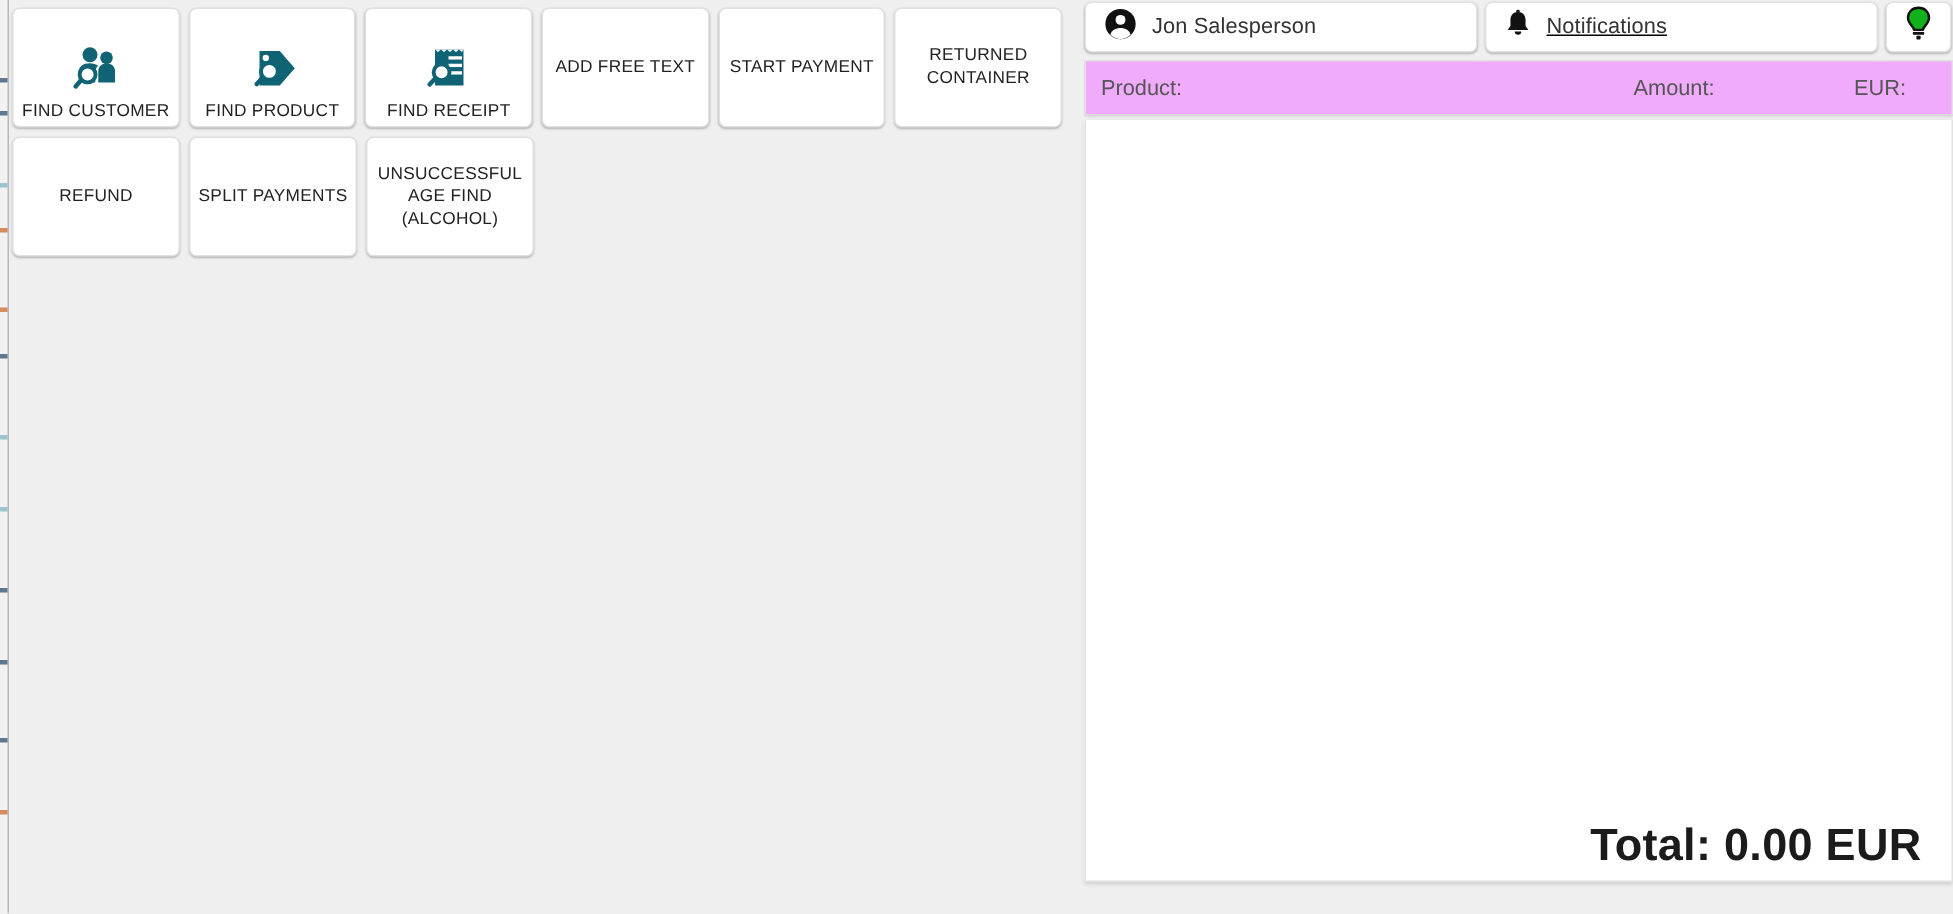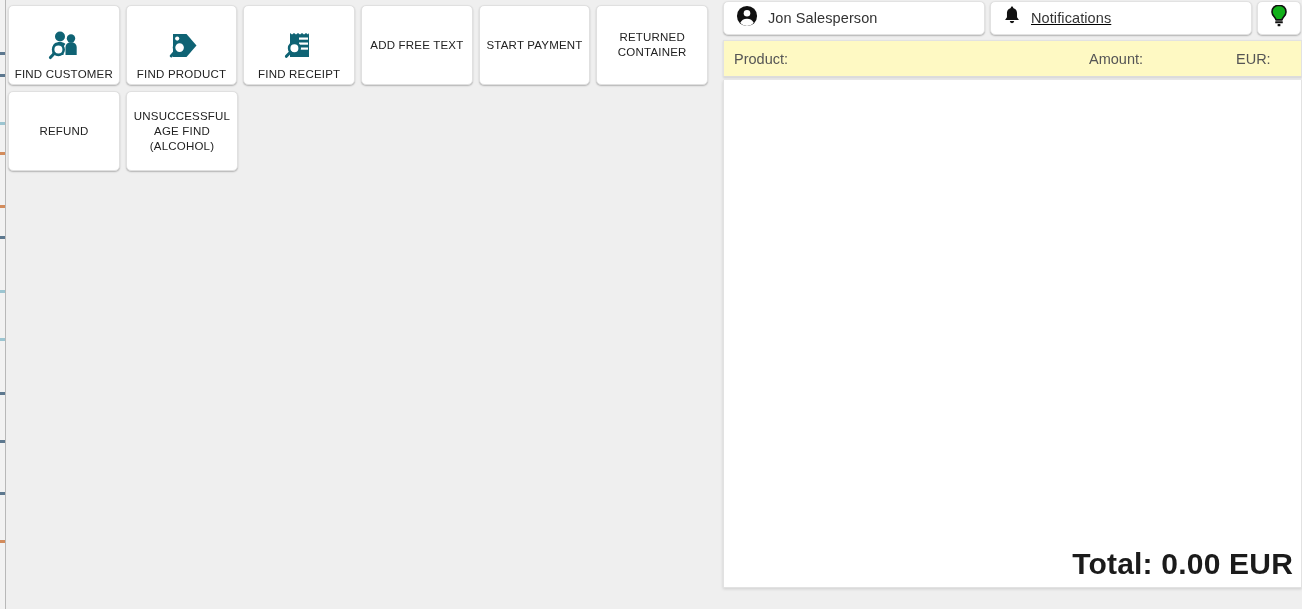--- a/index.html
+++ b/index.html
@@ -117,21 +117,21 @@
   .chip-text {
     font-size: 14.5px;
     color: #333333;
     letter-spacing: .1px;
     white-space: nowrap;
   }
 
   .column-head {
     margin-top: 5px;
     height: 37px;
-    background: #fef9c3;
+    background: #f0abfc;
     border: 1px solid #e2e2e2;
     border-bottom: 1px solid #dcdcdc;
     box-shadow: 0 1px 2px rgba(0,0,0,.12);
     display: flex;
     align-items: center;
     position: relative;
   }
   .col-product { position: absolute; left: 10px; }
   .col-amount  { position: absolute; left: 365px; }
   .col-eur     { position: absolute; left: 512px; }
@@ -145,21 +145,21 @@
     height: 508px;
     background: #ffffff;
     border: 1px solid #e2e2e2;
     border-top: none;
     box-shadow: 0 1px 3px rgba(0,0,0,.14);
     position: relative;
     overflow: hidden;
   }
   .total-wrap {
     position: absolute;
-    right: 8px;
+    right: 20px;
     bottom: 6px;
     text-align: right;
   }
   .total-text {
     font-size: 30px;
     font-weight: 600;
     color: #1b1b1b;
     letter-spacing: .2px;
     white-space: nowrap;
   }
@@ -246,20 +246,23 @@
       </div>
 
     </div>
 
     <div class="btn-row">
 
       <div class="pos-btn no-icon">
         <span class="btn-label">REFUND</span>
       </div>
 
+      <div class="pos-btn no-icon">
+        <span class="btn-label">SPLIT PAYMENTS</span>
+      </div>
 
       <div class="pos-btn no-icon">
         <span class="btn-label">UNSUCCESSFUL
 AGE FIND
 (ALCOHOL)</span>
       </div>
 
     </div>
 
   </div>

